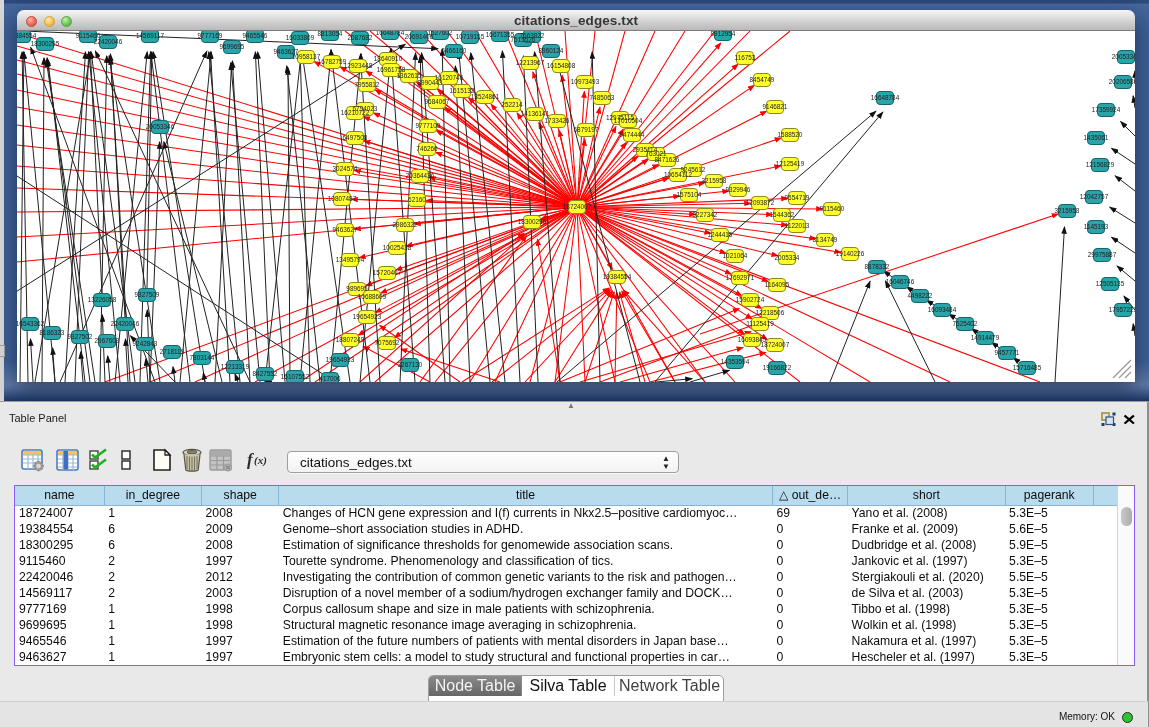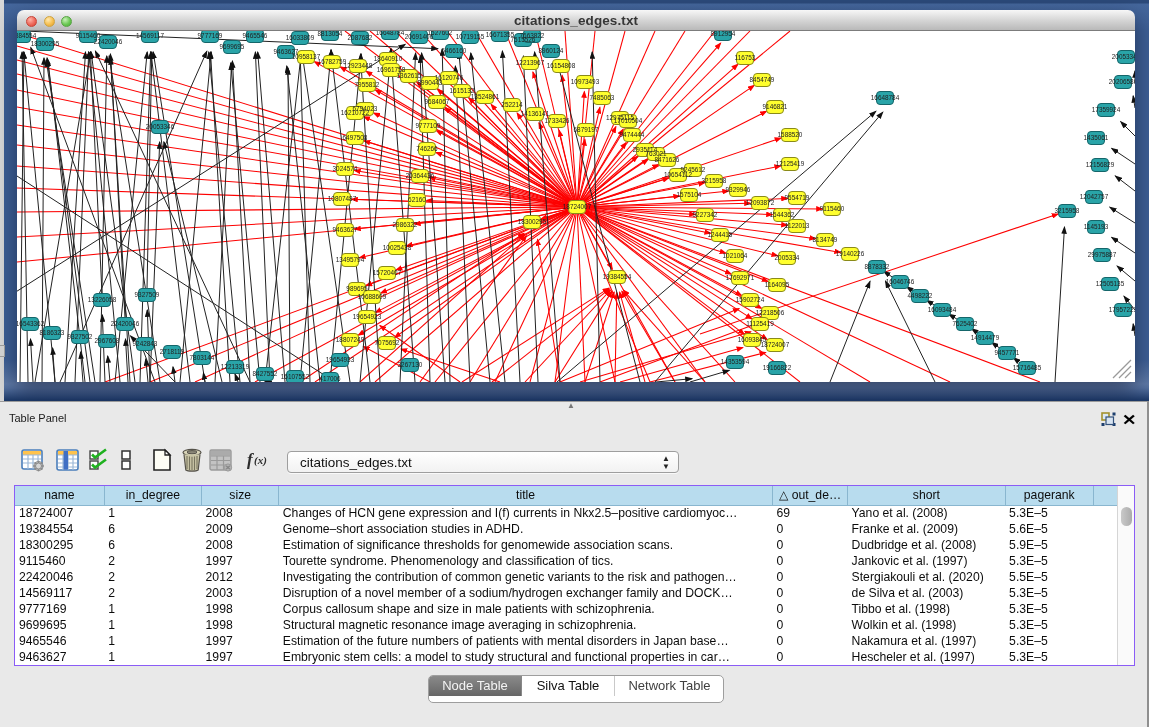--- a/index.html
+++ b/index.html
@@ -27,21 +27,21 @@
 #combo span{position:absolute;left:12px;top:3px;font-size:13.5px;color:#111}
 #stepper{position:absolute;right:8px;top:2.5px;font-size:8px;color:#222;line-height:8px;text-align:center}
 #tblwrap{position:absolute;left:14px;top:83px;width:1121px;height:181px;background:#fff;border:1px solid #8b5cf6}
 table{border-collapse:collapse;table-layout:fixed;width:1103px;font-size:12.2px;color:#0c0c0c}
 th{background:#b8dcee;border:1px solid #89b6cf;border-top:none;font-weight:normal;font-size:12.2px;height:19px;padding:0;overflow:hidden;white-space:nowrap}
 th:first-child{border-left:none}
 td{height:16px;padding:0 0 0 4px;overflow:hidden;white-space:nowrap}
 .c1{width:89px}.c2{width:97px}.c3{width:77px}.c4{width:492px}.c5{width:75px}.c6{width:157px}.c7{width:88px}.c8{width:24px}
 #vsb{position:absolute;right:0;top:0;width:17px;height:179px;background:#fafafa;border-left:1px solid #d5d5d5}
 #vsbthumb{position:absolute;left:3px;top:21px;width:11px;height:19px;background:linear-gradient(90deg,#c9c9c9,#ababab);border-radius:6px}
-#tabs{position:absolute;left:428px;top:273px;width:296px;height:28px;background:#fff;border:1px solid #9e9e9e;border-radius:5px;overflow:hidden;font-size:13px}
+#tabs{position:absolute;left:428px;top:273px;width:296px;height:36px;background:#fff;border:1px solid #9e9e9e;border-radius:5px;overflow:hidden;font-size:16px}
 #tabs div{position:absolute;top:0;height:20px;text-align:center;line-height:19px}
 #tab1{left:0;width:93px;background:linear-gradient(#8a8a8a,#666);color:#f4f4f4;border-right:1px solid #888}
 #tab2{left:94px;width:90px;color:#111}
 #tab3{left:185px;width:110px;color:#404040;border-left:1px solid #c9c9c9}
 #membar{position:absolute;left:0;top:299px;width:1148px;height:27px;background:#e4e4e4;border-top:1px solid #cfcfcf}
 #memtxt{position:absolute;right:33px;top:9px;font-size:10px;color:#111}
 #memdot{position:absolute;right:15px;top:10px;width:11px;height:11px;border-radius:50%;
   background:#2dc32d;border:1.5px solid #2b2b2b}
 </style></head><body>
 <div id="netbg"></div>
@@ -663,21 +663,21 @@
   <div id="combo">
       <span>citations_edges.txt</span>
       <div id="stepper">▲<br>▼</div>
     </div>
   <div id="tblwrap">
     <table>
       <tbody>
           <tr>
             <th class="c1">name</th>
             <th class="c2">in_degree</th>
-            <th class="c3">size</th>
+            <th class="c3">shape</th>
             <th class="c4">title</th>
           <th class="c5">△ out_de…</th>
             <th class="c6">short</th>
             <th class="c7">pagerank</th>
             <th class="c8"></th>
           </tr>
       <tr>
             <td class="c1">18724007</td>
             <td class="c2">1</td>
             <td class="c3">2008</td>
@@ -781,12 +781,16 @@
       </table>
     <div id="vsb">
         <div id="vsbthumb"></div>
       </div>
   </div>
   <div id="tabs">
     <div id="tab1">Node Table</div>
       <div id="tab2">Silva Table</div>
       <div id="tab3">Network Table</div>
   </div>
+  <div id="membar">
+      <div id="memtxt">Memory: OK</div>
+      <div id="memdot"></div>
+    </div>
 </div>
 </body></html>

